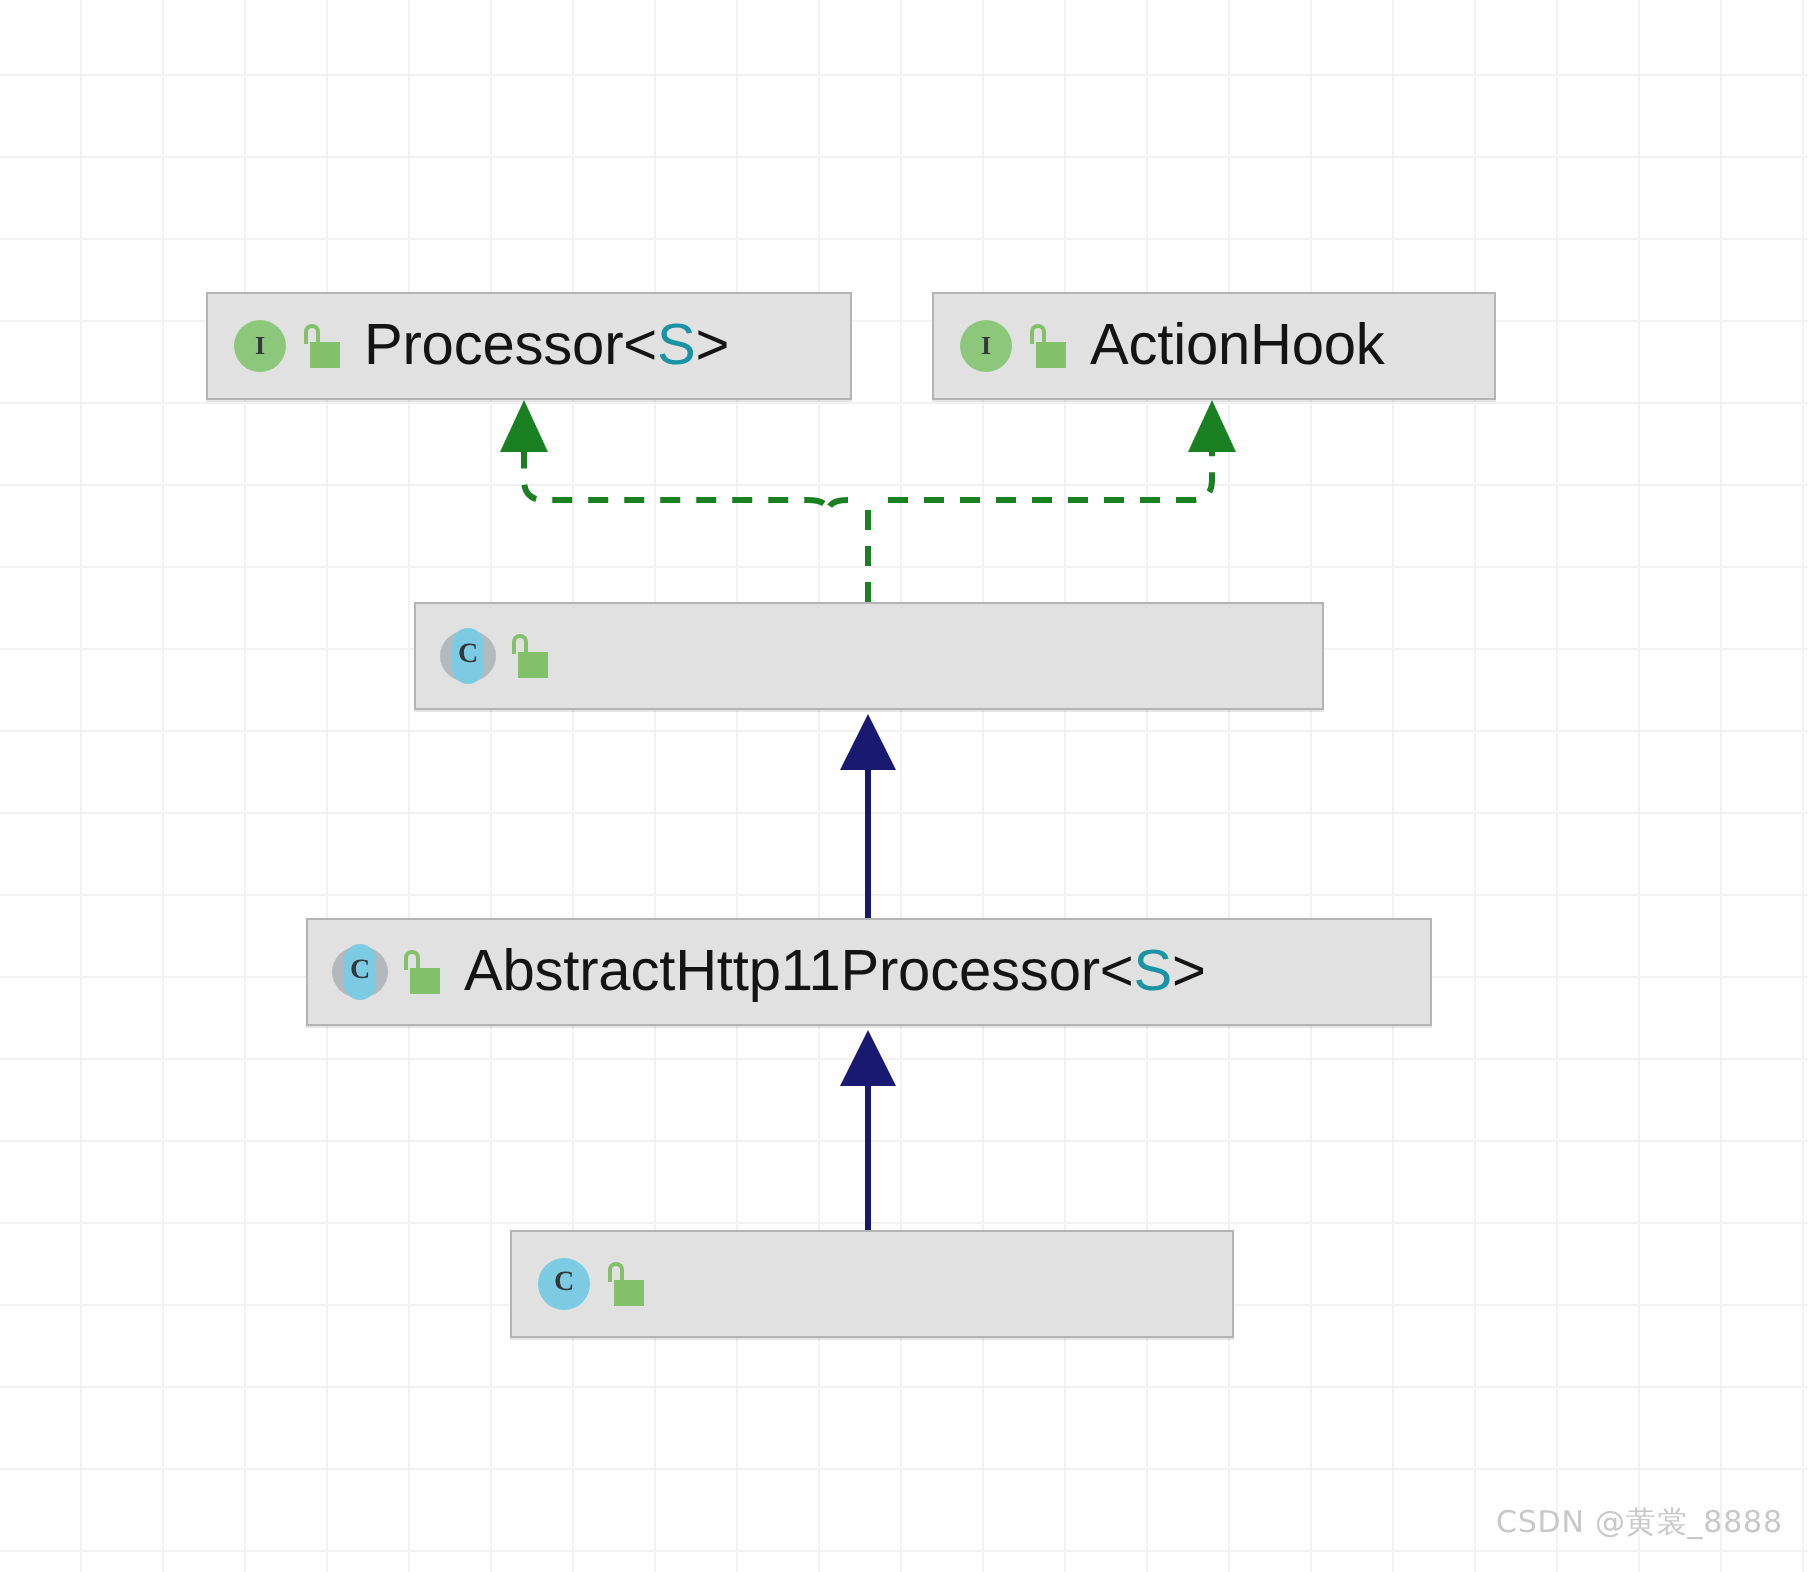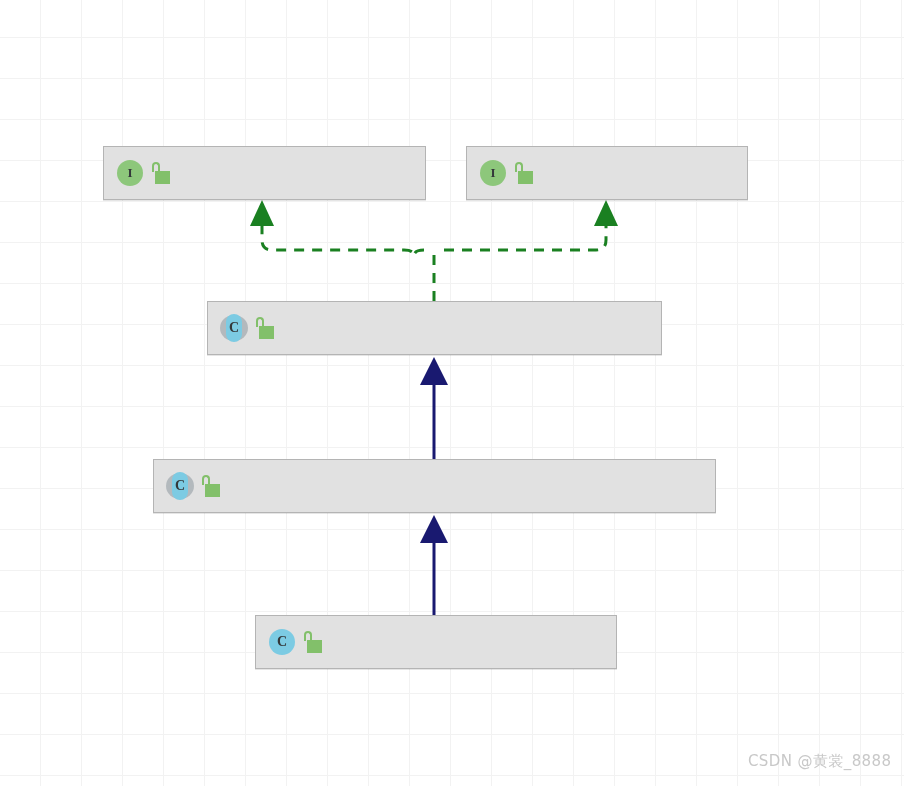--- a/index.html
+++ b/index.html
@@ -187,30 +187,32 @@
   </svg>
 
   <div class="uml-node" style="left:103px; top:146px; width:323px; height:54px;">
     <span class="icon-stereo interface">
       <span class="disc">I</span>
     </span>
     <span class="icon-lock">
       <span class="shackle"></span>
         <span class="body"></span>
     </span>
+    <span class="node-label"><span>Processor</span><span class="brk">&lt;</span><span class="gen">S</span><span class="brk">&gt;</span></span>
   </div>
 
   <div class="uml-node" style="left:466px; top:146px; width:282px; height:54px;">
     <span class="icon-stereo interface">
       <span class="disc">I</span>
     </span>
     <span class="icon-lock">
       <span class="shackle"></span>
         <span class="body"></span>
     </span>
+    <span class="node-label">ActionHook</span>
   </div>
 
   <div class="uml-node" style="left:207px; top:301px; width:455px; height:54px;">
     <span class="icon-stereo abstract">
       <span class="arc"></span>
       <span class="core">C</span>
     </span>
     <span class="icon-lock">
       <span class="shackle"></span>
         <span class="body"></span>
@@ -219,20 +221,21 @@
 
   <div class="uml-node" style="left:153px; top:459px; width:563px; height:54px;">
     <span class="icon-stereo abstract">
       <span class="arc"></span>
       <span class="core">C</span>
     </span>
     <span class="icon-lock">
       <span class="shackle"></span>
         <span class="body"></span>
     </span>
+    <span class="node-label"><span>AbstractHttp11Processor</span><span class="brk">&lt;</span><span class="gen">S</span><span class="brk">&gt;</span></span>
   </div>
 
   <div class="uml-node" style="left:255px; top:615px; width:362px; height:54px;">
     <span class="icon-stereo klass">
       <span class="disc">C</span>
     </span>
     <span class="icon-lock">
       <span class="shackle"></span>
         <span class="body"></span>
     </span>

